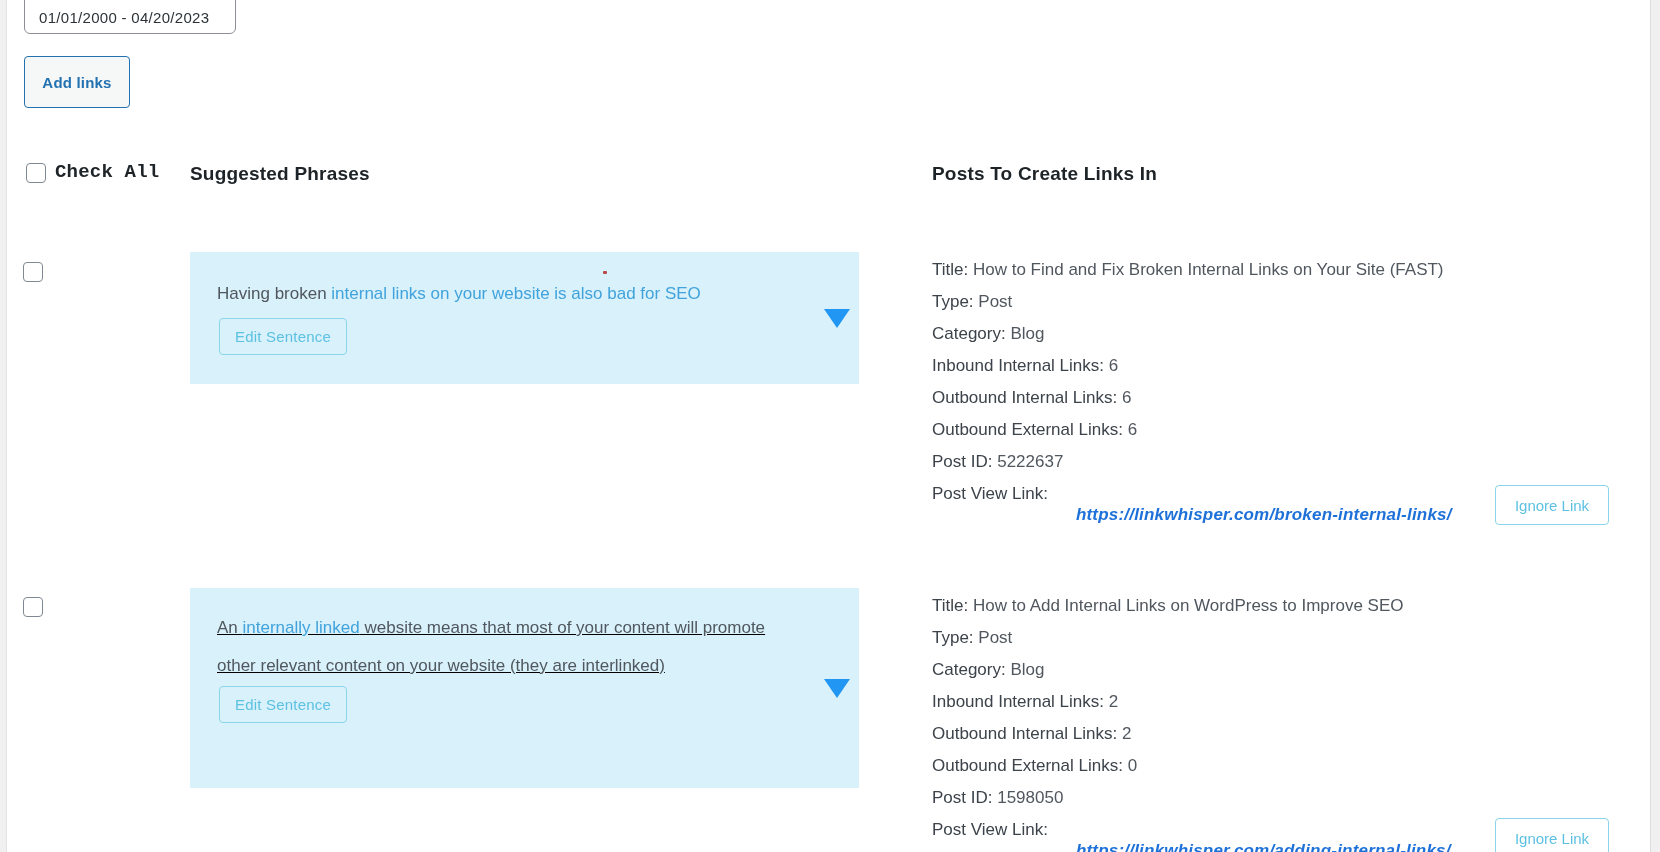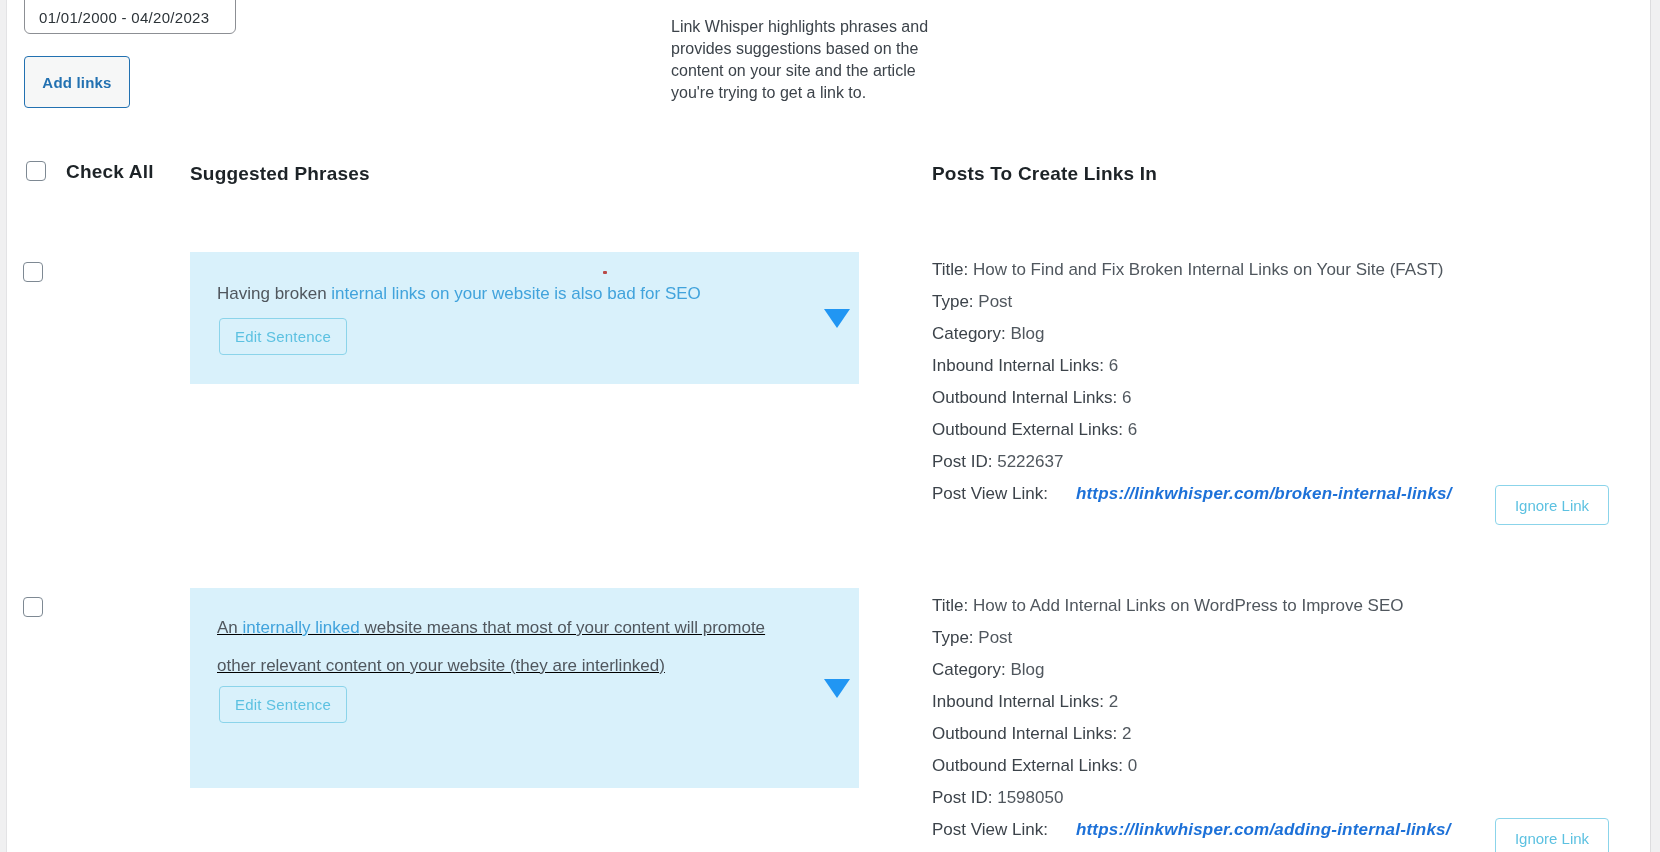--- a/index.html
+++ b/index.html
@@ -22,21 +22,21 @@
     font-size:15px; font-weight:bold; cursor:pointer; letter-spacing:0.2px;
     font-family:"Liberation Sans", sans-serif; }
 
   .info-text { position:absolute; left:671px; top:16px; width:276px;
     font-size:16px; line-height:22px; color:#3c434a; }
 
   .checkbox { width:20px; height:20px; border:1.5px solid #7e8993; border-radius:4px;
     background:#fff; cursor:pointer; flex:0 0 auto; }
 
   .hdr-checkall { position:absolute; left:26px; top:161px; display:flex;
-    align-items:flex-start; gap:20px; }
+    align-items:flex-end; gap:9px;font-family:Liberation Mono, monospace; }
   .hdr { font-size:19px; font-weight:bold; color:#1d2327; letter-spacing:0.2px; }
   .hdr-suggested { position:absolute; left:190px; top:163px; }
   .hdr-posts { position:absolute; left:932px; top:163px; }
 
   .row-check1 { position:absolute; left:23px; top:262px; }
   .row-check2 { position:absolute; left:23px; top:597px; }
 
   .phrase-box { position:absolute; left:190px; width:669px; background:#d9f1fb; }
   .phrase-box.r1 { top:252px; height:132px; }
   .phrase-box.r2 { top:588px; height:200px;text-decoration:underline; }
@@ -54,21 +54,21 @@
   .red-dot { position:absolute; left:413px; top:19px; width:4px; height:3px;
     background:#b94a48; border-radius:1px; }
 
   .details { position:absolute; left:932px; width:640px; }
   .details.r1 { top:254px; }
   .details.r2 { top:590px; }
   .dline { height:32px; line-height:32px; font-size:17px; color:#50575e;
     white-space:nowrap; }
   .dlabel { font-weight:normal; color:#3c434a; }
   .pvl { display:flex; align-items:baseline;text-align:right; }
-  .pvl-url { margin-left:28px; position:relative; top:0; color:#1d71d8;
+  .pvl-url { margin-left:28px; position:relative; top:21px; color:#1d71d8;
     font-weight:bold; font-style:italic; font-size:17px; letter-spacing:0.2px;
     cursor:pointer; text-decoration:none; }
 
   .ignore-btn { position:absolute; left:1495px; width:114px; height:40px;
     background:#fff; border:1px solid #8bd4ea; border-radius:4px; color:#5cc1e1;
     font-size:15px; cursor:pointer; font-family:Liberation Sans, sans-serif; }
   .ignore-btn.r1 { top:485px; }
   .ignore-btn.r2 { top:818px; }
 </style>
 </head>
@@ -76,21 +76,20 @@
 
 <div class="page">
 
   <div class="edge-left"></div>
   <div class="scrollbar"></div>
 
   <input class="date-input" type="text" value="01/01/2000 - 04/20/2023" style="">
 
   <button class="add-links-btn">Add links</button>
 
-  <div class="info-text">Link Whisper highlights phrases and provides suggestions based on the content on your site and the article you're trying to get a link to.</div>
 
   <div class="hdr-checkall">
     <div class="checkbox"></div>
     <span class="hdr">Check All</span>
   </div>
   <div class="hdr hdr-suggested">Suggested Phrases</div>
   <div class="hdr hdr-posts">Posts To Create Links In</div>
 
   <div class="checkbox row-check1"></div>
 

